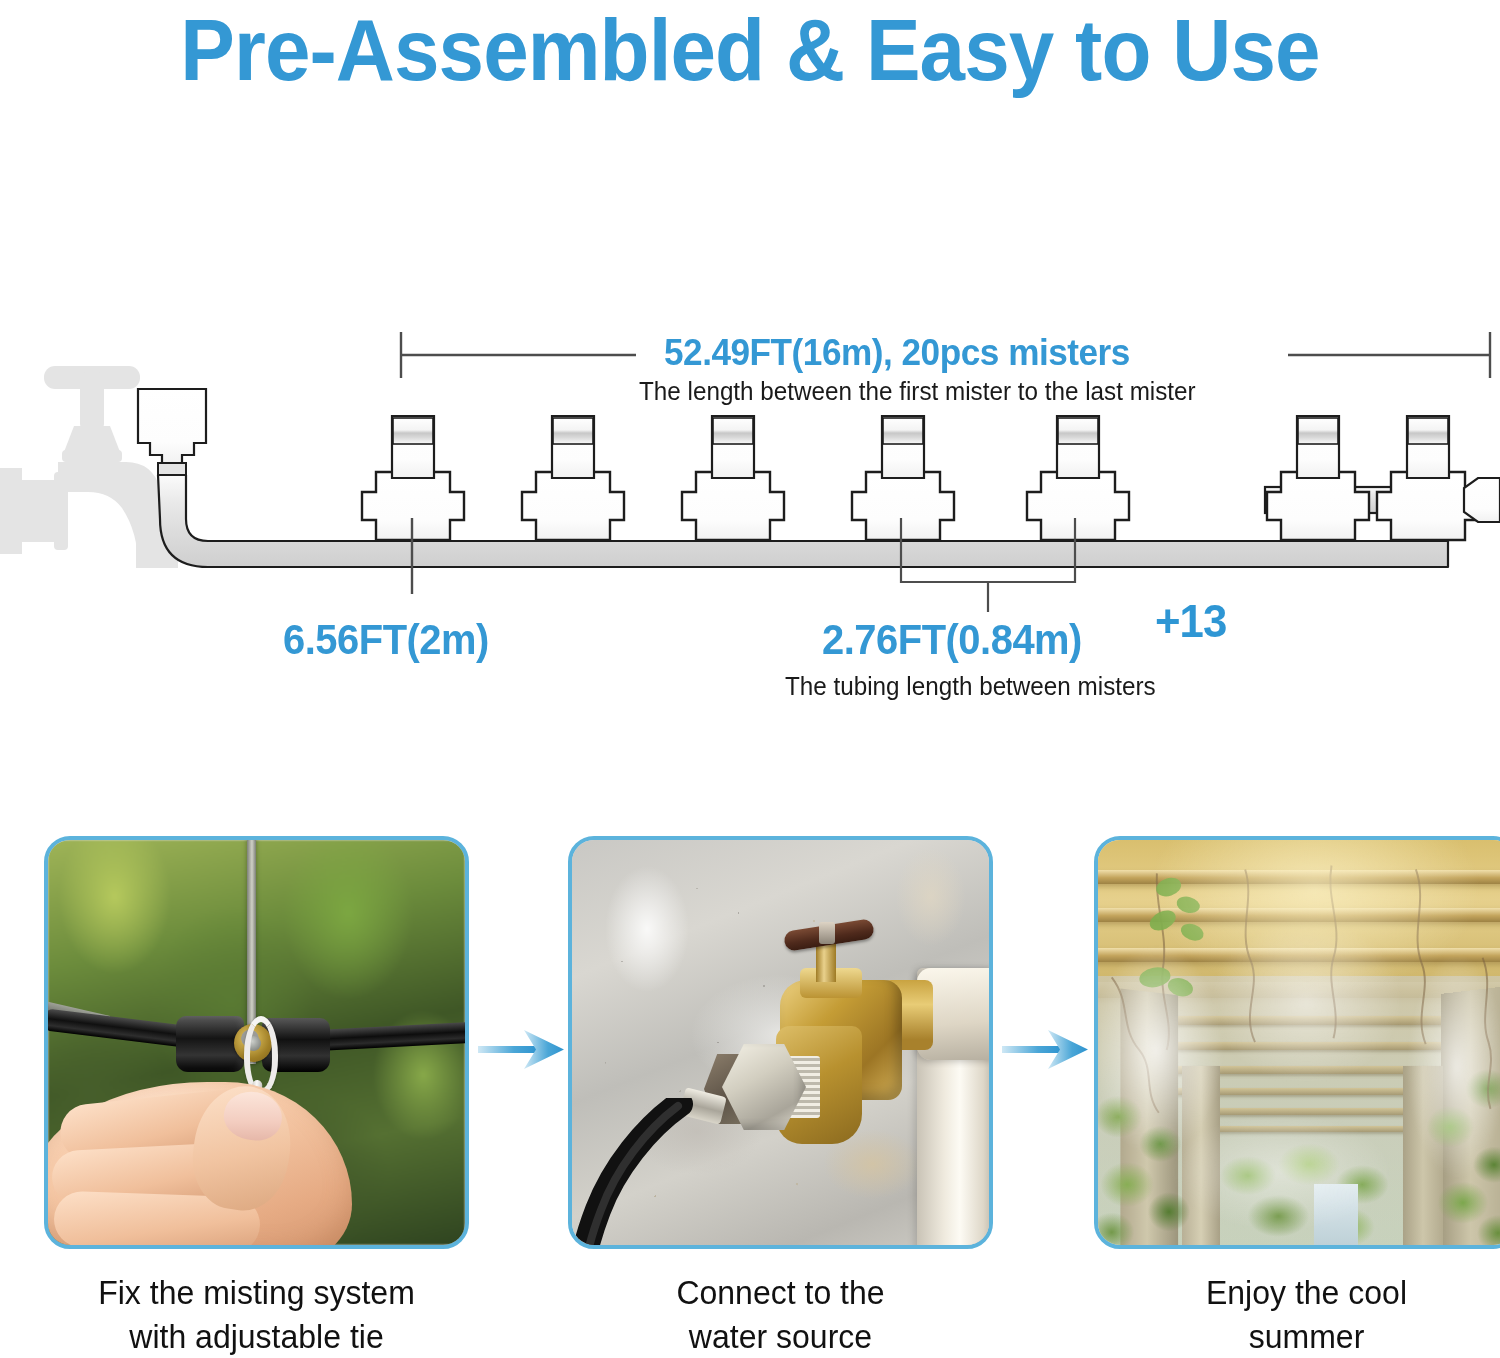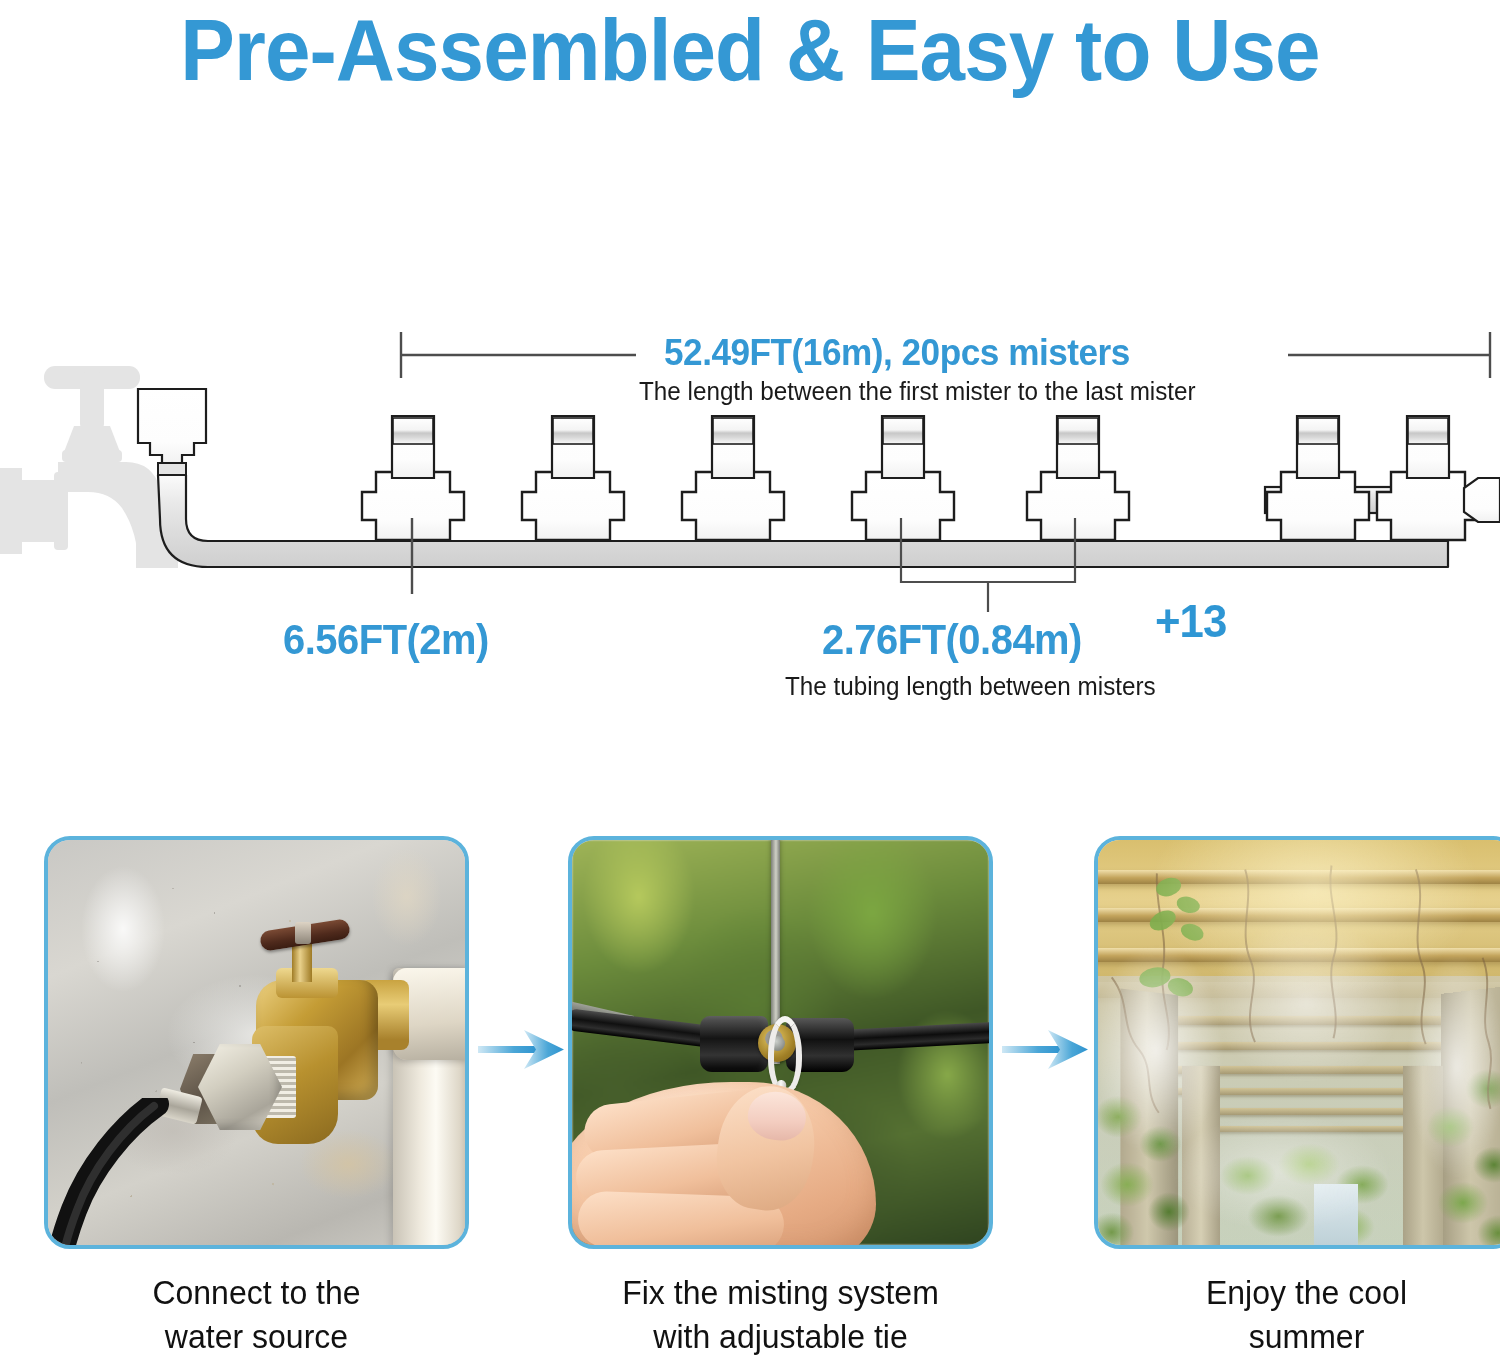--- a/index.html
+++ b/index.html
@@ -515,20 +515,48 @@
   <div class="dim-main" id="lbl-first">6.56FT(2m)</div>
 
   <div class="dim-main" id="lbl-between">2.76FT(0.84m)</div>
 
   <div class="dim-sub" id="lbl-between-sub">The tubing length between misters</div>
 
   <div id="lbl-plus">+13</div>
 </section>
 
 <section id="photo-row">
+
+  <div class="card">
+    <div class="photo">
+      <div class="inner">
+        <div class="p2-bg"></div>
+        <div class="p2-wire-l"></div>
+        <div class="p2-wire"></div>
+        <div class="p2-tube-l"></div>
+        <div class="p2-tube-r"></div>
+        <div class="p2-conn-l"></div>
+        <div class="p2-conn-r"></div>
+        <div class="p2-nozzle"></div>
+        <div class="p2-nozzle-in"></div>
+        <div class="p2-tie"></div>
+        <div class="p2-tie-tail"></div>
+        <div class="p2-hand"></div>
+        <div class="p2-finger1"></div>
+        <div class="p2-finger2"></div>
+        <div class="p2-finger3"></div>
+        <div class="p2-thumb"></div>
+        <div class="p2-nail"></div>
+      </div>
+    </div>
+    <div class="caption">
+      <div>Fix the misting system</div>
+      <div>with adjustable tie</div>
+    </div>
+  </div>
 
   <div class="card">
     <div class="photo">
       <div class="inner">
         <div class="p1-bg"></div>
         <div class="p1-speck"></div>
         <div class="p1-pvc"></div>
         <div class="p1-pvc-elbow"></div>
         <div class="p1-nipple"></div>
         <div class="p1-body"></div>
@@ -543,48 +571,20 @@
         <div class="p1-ferrule"></div>
         <svg class="p1-hose" viewBox="0 0 140 170">
           <path d="M118 6 C84 30 52 70 36 112 C26 138 22 156 20 170" stroke="#111" stroke-width="26" fill="none" stroke-linecap="round"></path>
           <path d="M116 8 C84 32 54 71 39 112 C29 138 25 155 23 170" stroke="#3a3a3a" stroke-width="8" fill="none" stroke-linecap="round" opacity=".75"></path>
         </svg>
       </div>
     </div>
     <div class="caption">
       <div>Connect to the</div>
       <div>water source</div>
-    </div>
-  </div>
-
-  <div class="card">
-    <div class="photo">
-      <div class="inner">
-        <div class="p2-bg"></div>
-        <div class="p2-wire-l"></div>
-        <div class="p2-wire"></div>
-        <div class="p2-tube-l"></div>
-        <div class="p2-tube-r"></div>
-        <div class="p2-conn-l"></div>
-        <div class="p2-conn-r"></div>
-        <div class="p2-nozzle"></div>
-        <div class="p2-nozzle-in"></div>
-        <div class="p2-tie"></div>
-        <div class="p2-tie-tail"></div>
-        <div class="p2-hand"></div>
-        <div class="p2-finger1"></div>
-        <div class="p2-finger2"></div>
-        <div class="p2-finger3"></div>
-        <div class="p2-thumb"></div>
-        <div class="p2-nail"></div>
-      </div>
-    </div>
-    <div class="caption">
-      <div>Fix the misting system</div>
-      <div>with adjustable tie</div>
     </div>
   </div>
 
   <div class="card">
     <div class="photo">
       <div class="inner">
         <div class="p3-bg"></div>
         <div class="p3-ceiling"></div>
         <div class="p3-beam p3-b1"></div>
         <div class="p3-beam p3-b2"></div>

